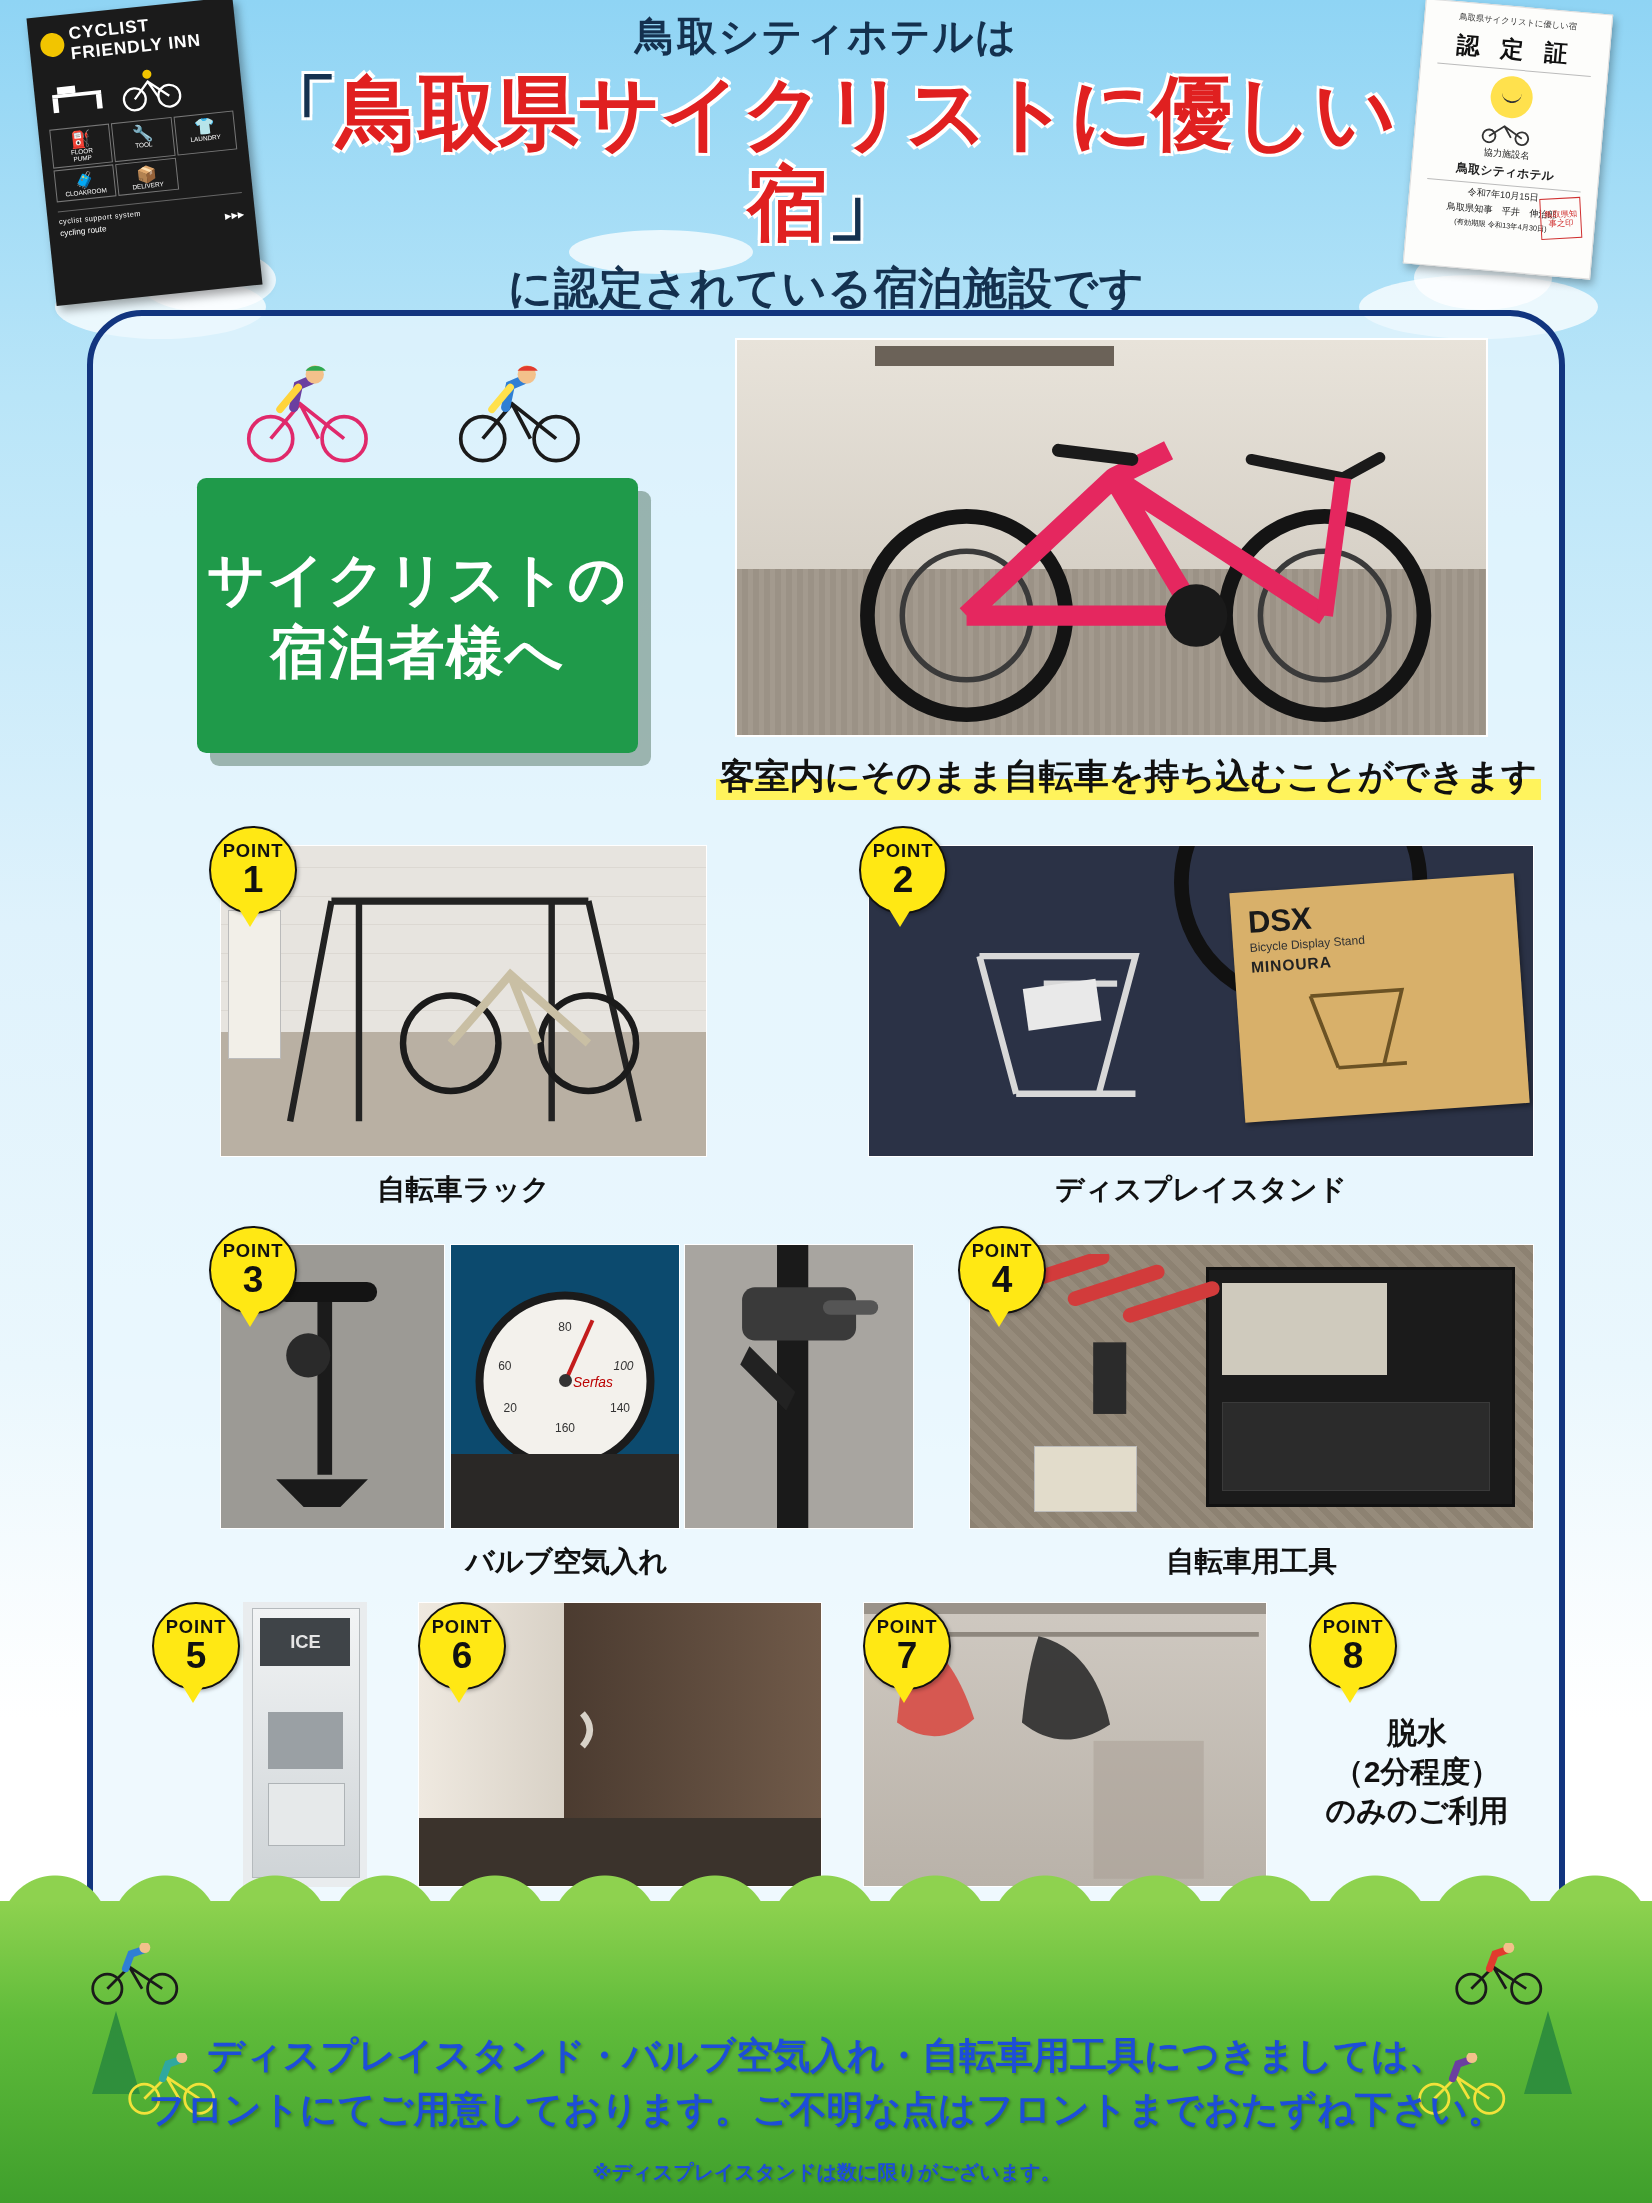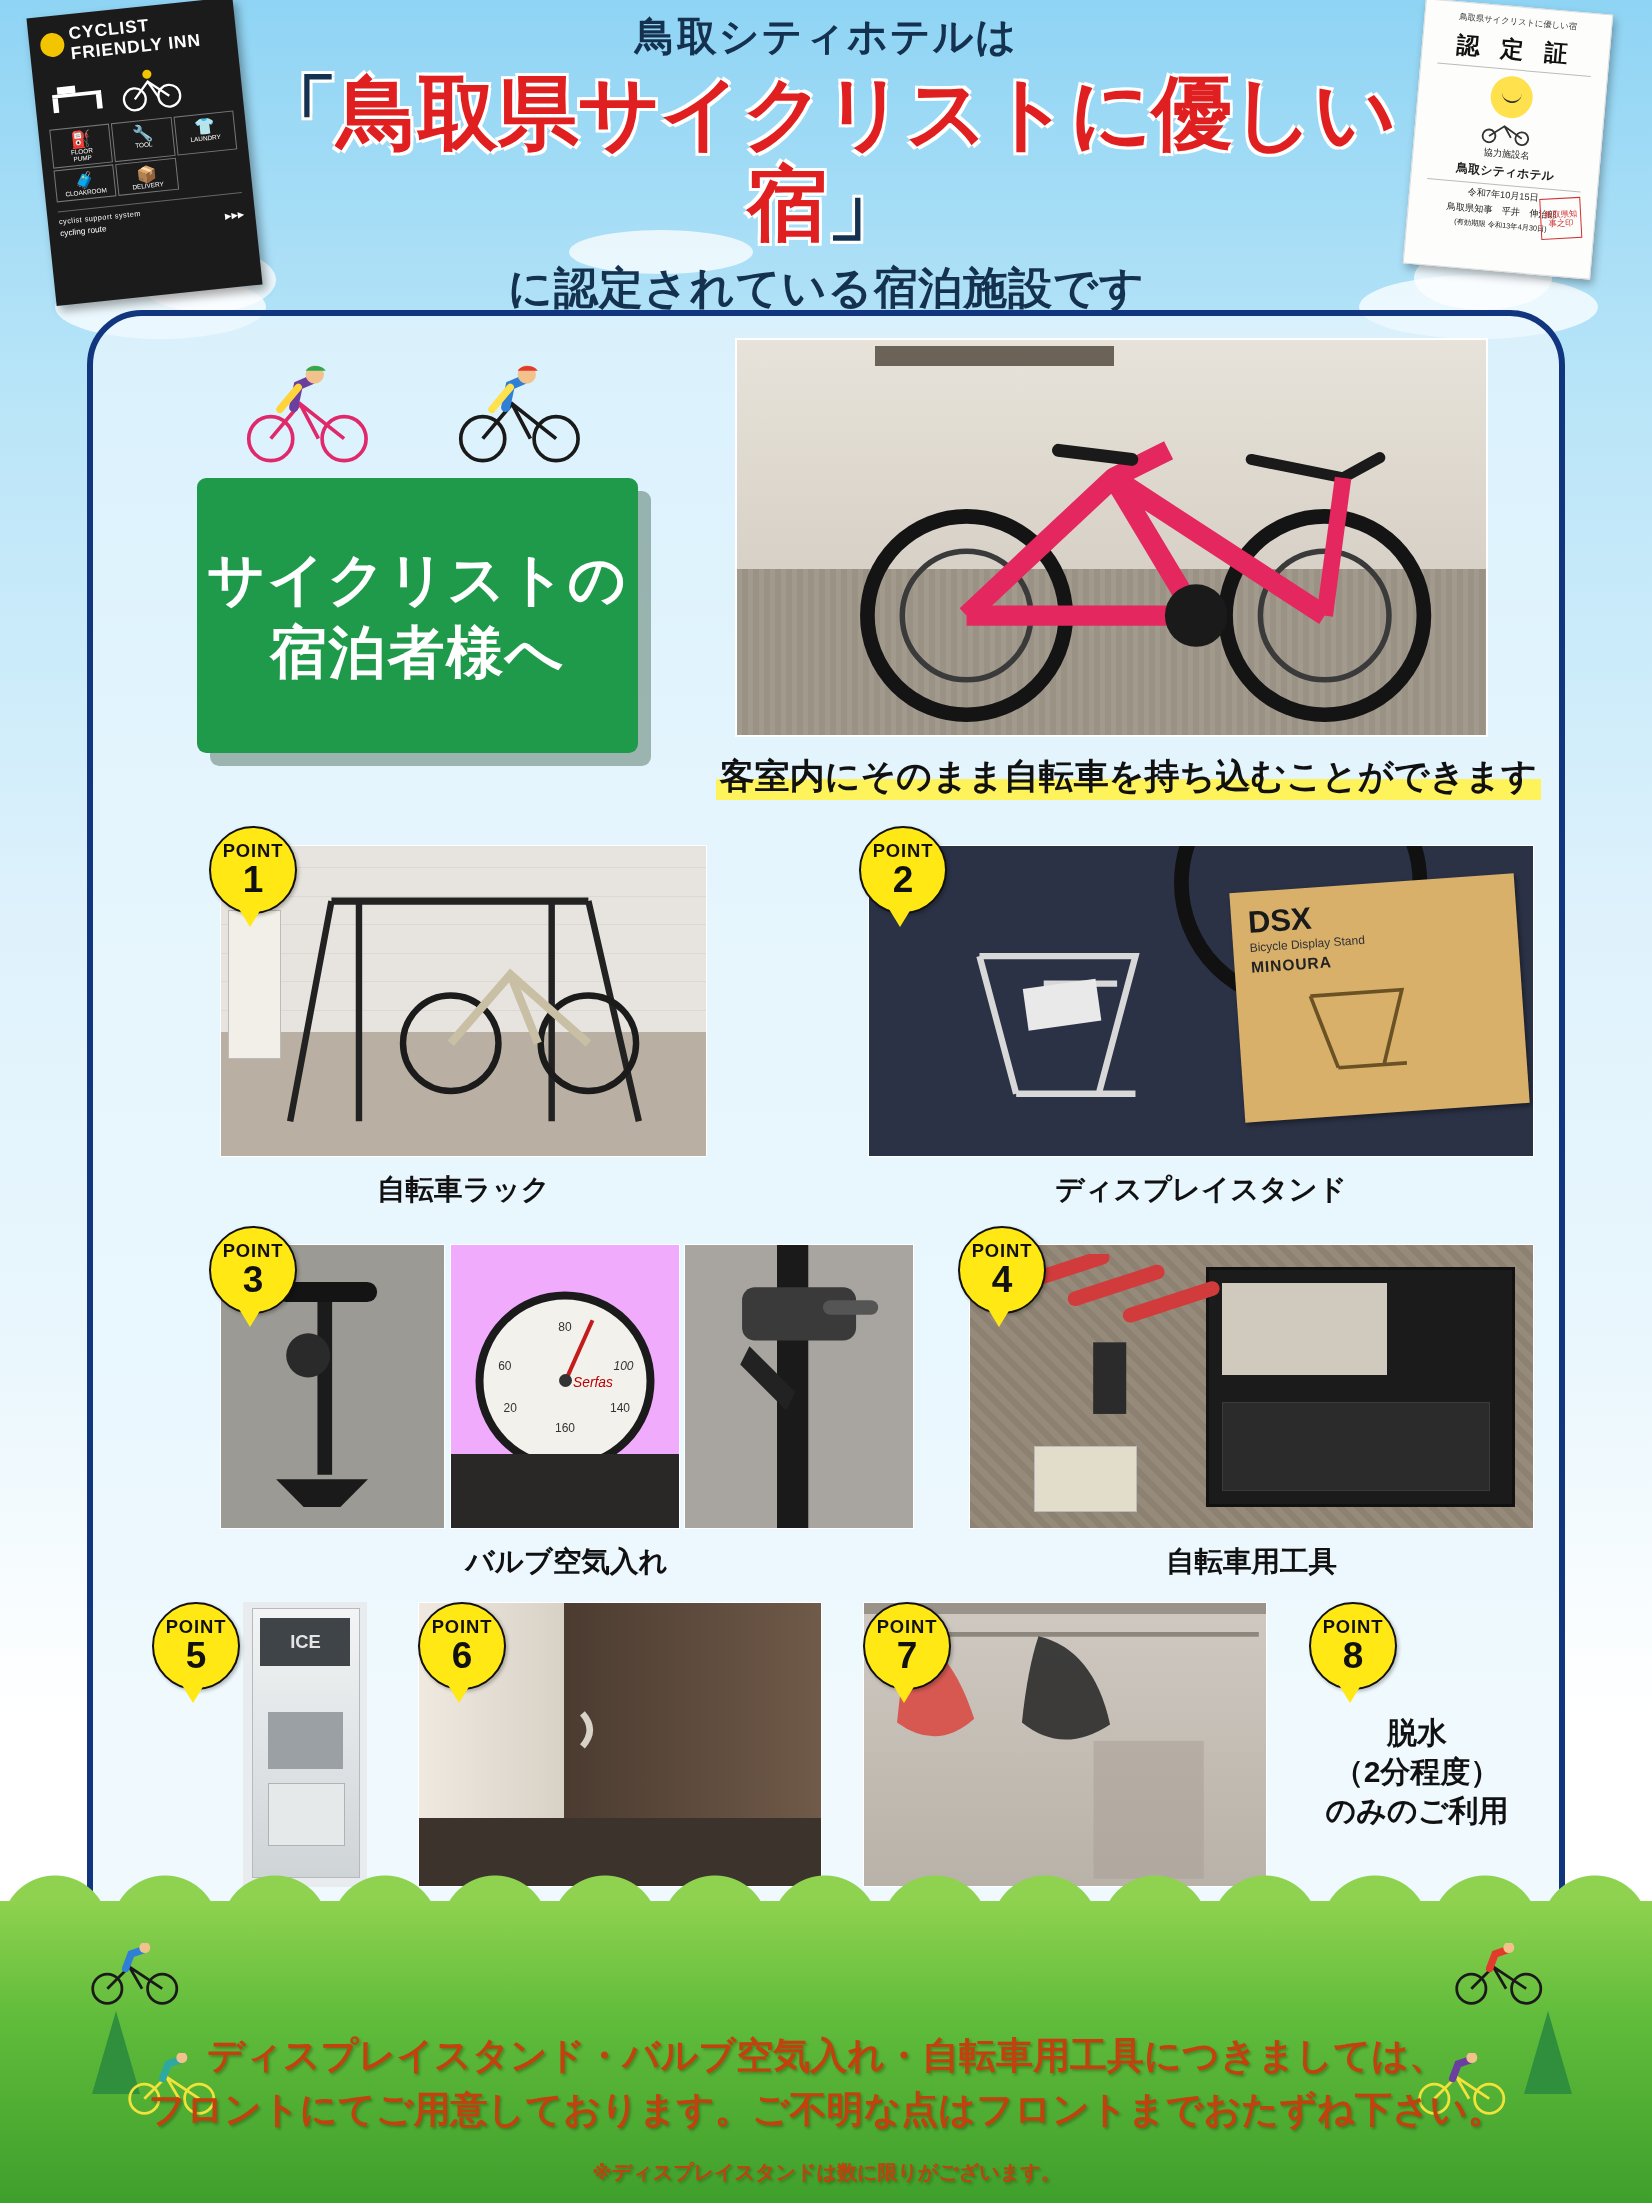--- a/index.html
+++ b/index.html
@@ -75,21 +75,21 @@
   .point:after{content:"";position:absolute;bottom:-14.7px;left:27.5px;width:0;height:0;
      border-left:11px solid transparent;border-right:11px solid transparent;border-top:18.4px solid #ffe814;}
 
   .note8{position:absolute;left:1309px;top:1713px;width:216px;font-size:30px;font-weight:bold;color:#111;line-height:1.3;text-align:center;}
 
   
   .grass{position:absolute;left:0;bottom:0;width:1653px;height:303px;
      background:linear-gradient(#8ed24f 0%, #5fbb3a 40%, #3f9f2c 100%);}
   .grass-top{position:absolute;left:0;bottom:275px;width:1653px;height:55px;
      background:radial-gradient(circle at 55px 55px, #8ed24f 53px, transparent 54px) repeat-x;background-size:110px 55px;}
-  .footer{position:absolute;left:0;bottom:18.4px;width:1653px;text-align:center;color:#c2410c;}
+  .footer{position:absolute;left:0;bottom:18.4px;width:1653px;text-align:center;color:#1d4ed8;}
   .f1{font-size:37px;font-weight:bold;line-height:1.45;text-shadow:1.8px 1.8px 2.8px rgba(0,0,0,.25);}
   .f2{font-size:20px;font-weight:bold;margin-top:22px;text-shadow:1.8px 1.8px 2.8px rgba(0,0,0,.25);}
   .tree{position:absolute;bottom:110px;width:0;height:0;border-left:24px solid transparent;border-right:24px solid transparent;border-bottom:83px solid #2f8f3c;}
 </style>
 </head>
 <body>
 
 <div class="cloud" style="left:55px;top:275px;width:211px;height:64px;"></div>
 <div class="cloud" style="left:138px;top:248px;width:138px;height:64px;"></div>
 <div class="cloud" style="left:1359px;top:275px;width:239px;height:64px;"></div>
@@ -245,21 +245,21 @@
   <span class="p-n">3</span>
 </div>
 <div class="photo" style="left:220px;top:1244px;width:225px;height:285px;background:#9c9a95;">
   <svg width="225" height="285" viewBox="0 0 245 310" style="position:absolute;left:0;top:0;">
     <rect x="105" y="60" width="16" height="190" fill="#1b1b1b"></rect>
     <rect x="60" y="40" width="110" height="22" rx="11" fill="#141414"></rect>
     <circle cx="95" cy="120" r="24" fill="#2a2a2a"></circle>
     <path d="M60 255 L160 255 L130 285 L90 285 Z" fill="#1a1a1a"></path>
   </svg>
 </div>
-<div class="photo" style="left:450px;top:1244px;width:230px;height:285px;background:#f0abfc;">
+<div class="photo" style="left:450px;top:1244px;width:230px;height:285px;background:#0c4a6e;">
   <div style="position:absolute;left:50%;top:48%;transform:translate(-50%,-50%);width:163px;height:163px;border-radius:50%;background:#f3f1ec;border:8.3px solid #1b1b1b;">
     <div style="position:absolute;left:50%;top:50%;width:3.7px;height:66px;background:#c31c1c;transform:translate(-50%,-100%) rotate(24deg);transform-origin:bottom center;"></div>
     <div style="position:absolute;left:50%;top:50%;transform:translate(-50%,-50%);width:13px;height:13px;border-radius:50%;background:#333;"></div>
     <div style="position:absolute;left:0;top:20px;width:100%;text-align:center;font-size:12px;color:#333;">80</div>
     <div style="position:absolute;left:14.7px;top:59px;font-size:12px;color:#333;">60</div>
     <div style="position:absolute;right:13px;top:59px;font-size:12px;color:#333;font-style:italic;">100</div>
     <div style="position:absolute;left:20px;bottom:48px;font-size:12px;color:#333;">20</div>
     <div style="position:absolute;right:16.5px;bottom:48px;font-size:12px;color:#333;">140</div>
     <div style="position:absolute;left:0;bottom:27.5px;width:100%;text-align:center;font-size:12px;color:#333;">160</div>
     <div style="position:absolute;left:0;top:46%;width:100%;text-align:center;font-size:13.8px;color:#b00;font-style:italic;padding-left:28px;">Serfas</div>

